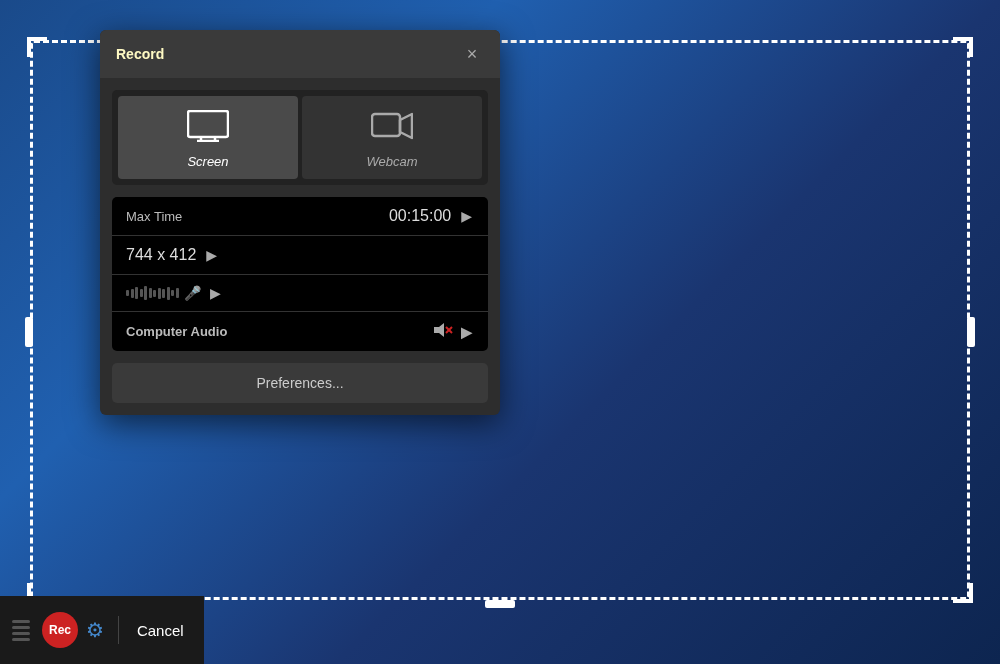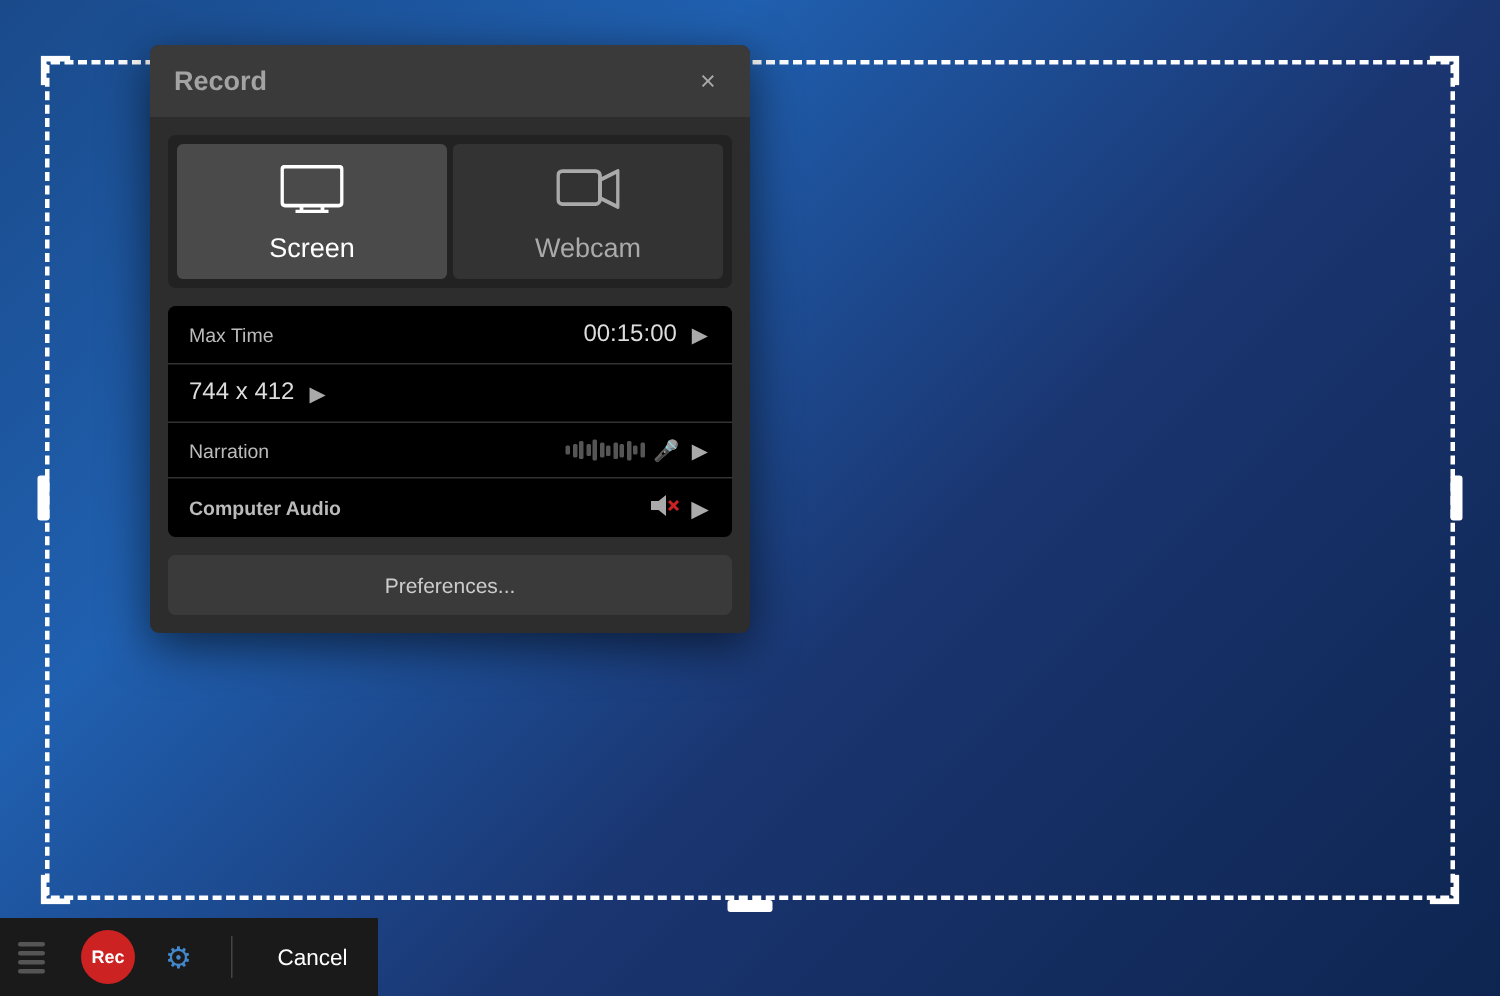--- a/index.html
+++ b/index.html
@@ -61,22 +61,22 @@
 
     .dialog-header {
       background: #3a3a3a;
       padding: 12px 16px;
       display: flex;
       align-items: center;
       justify-content: space-between;
     }
 
     .dialog-title {
-      color: #a3a3a3;
-      font-size: 18px;
+      color: #fef9c3;
+      font-size: 14px;
       font-weight: bold;
     }
 
     .close-btn {
       color: #aaaaaa;
       font-size: 18px;
       cursor: pointer;
       width: 24px;
       height: 24px;
       display: flex;
@@ -112,21 +112,22 @@
       gap: 8px;
       background: #333;
     }
 
     .mode-tab.active {
       background: #4a4a4a;
       color: #ffffff;
     }
 
     .mode-tab-label {
-      font-size: 18px;
+      font-size: 13px;
+      font-style: italic;
     }
 
     
     .icon-screen svg,
     .icon-webcam svg,
     .icon-both svg {
       width: 42px;
       height: 32px;
       fill: #aaa;
     }
@@ -208,26 +209,26 @@
       border-radius: 5px;
       cursor: pointer;
       text-align: center;
     }
 
     
     .toolbar {
       position: absolute;
       bottom: 0;
       left: 0;
-      height: 52px;
+      height: 68px;
       background: #1a1a1a;
       display: flex;
       align-items: center;
       padding: 0 12px;
-      gap: 16px;
+      gap: 4px;
     }
 
     .toolbar-lines {
       display: flex;
       flex-direction: column;
       gap: 3px;
       margin-right: 8px;
     }
     .toolbar-line {
       width: 18px;
@@ -330,21 +331,20 @@
         <span class="setting-value">00:15:00</span>
         <span class="chevron-btn">▶</span>
       </div>
 
       <div class="setting-row">
         <span class="setting-value">744 x 412</span>
         <span class="chevron-btn">▶</span>
       </div>
 
       <div class="setting-row">
-        <span class="setting-label">Narration</span>
         <div class="narration-meter">
           <div class="meter-bar" style="height:6px"></div>
           <div class="meter-bar" style="height:9px"></div>
           <div class="meter-bar" style="height:12px"></div>
           <div class="meter-bar" style="height:8px"></div>
           <div class="meter-bar" style="height:14px"></div>
           <div class="meter-bar" style="height:10px"></div>
           <div class="meter-bar" style="height:7px"></div>
           <div class="meter-bar" style="height:11px"></div>
           <div class="meter-bar" style="height:9px"></div>

